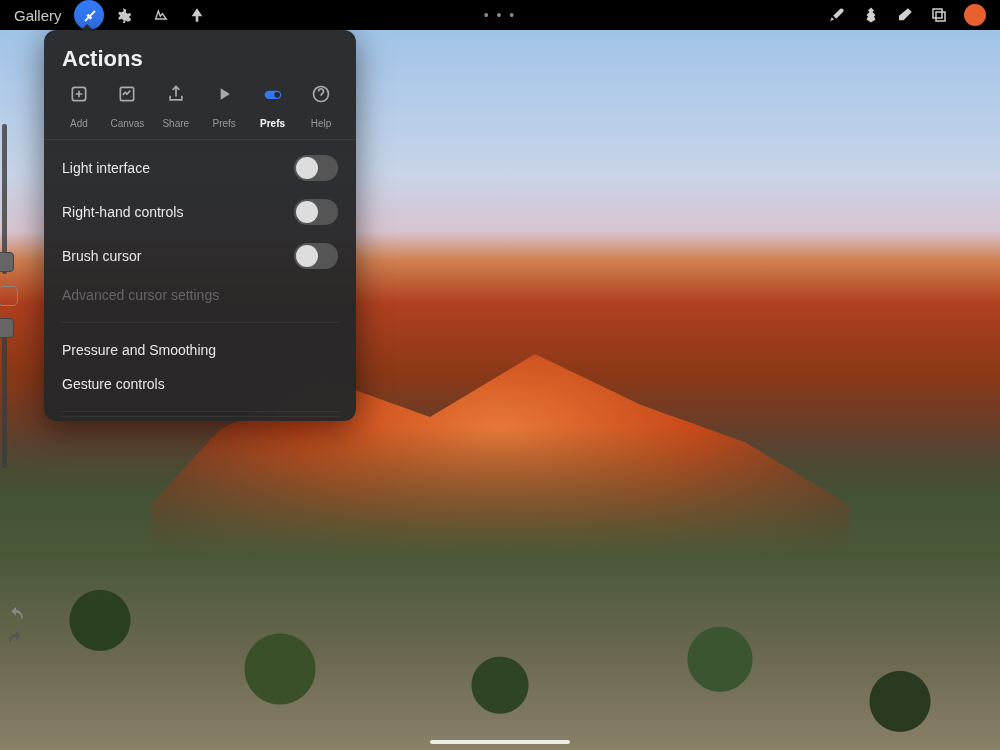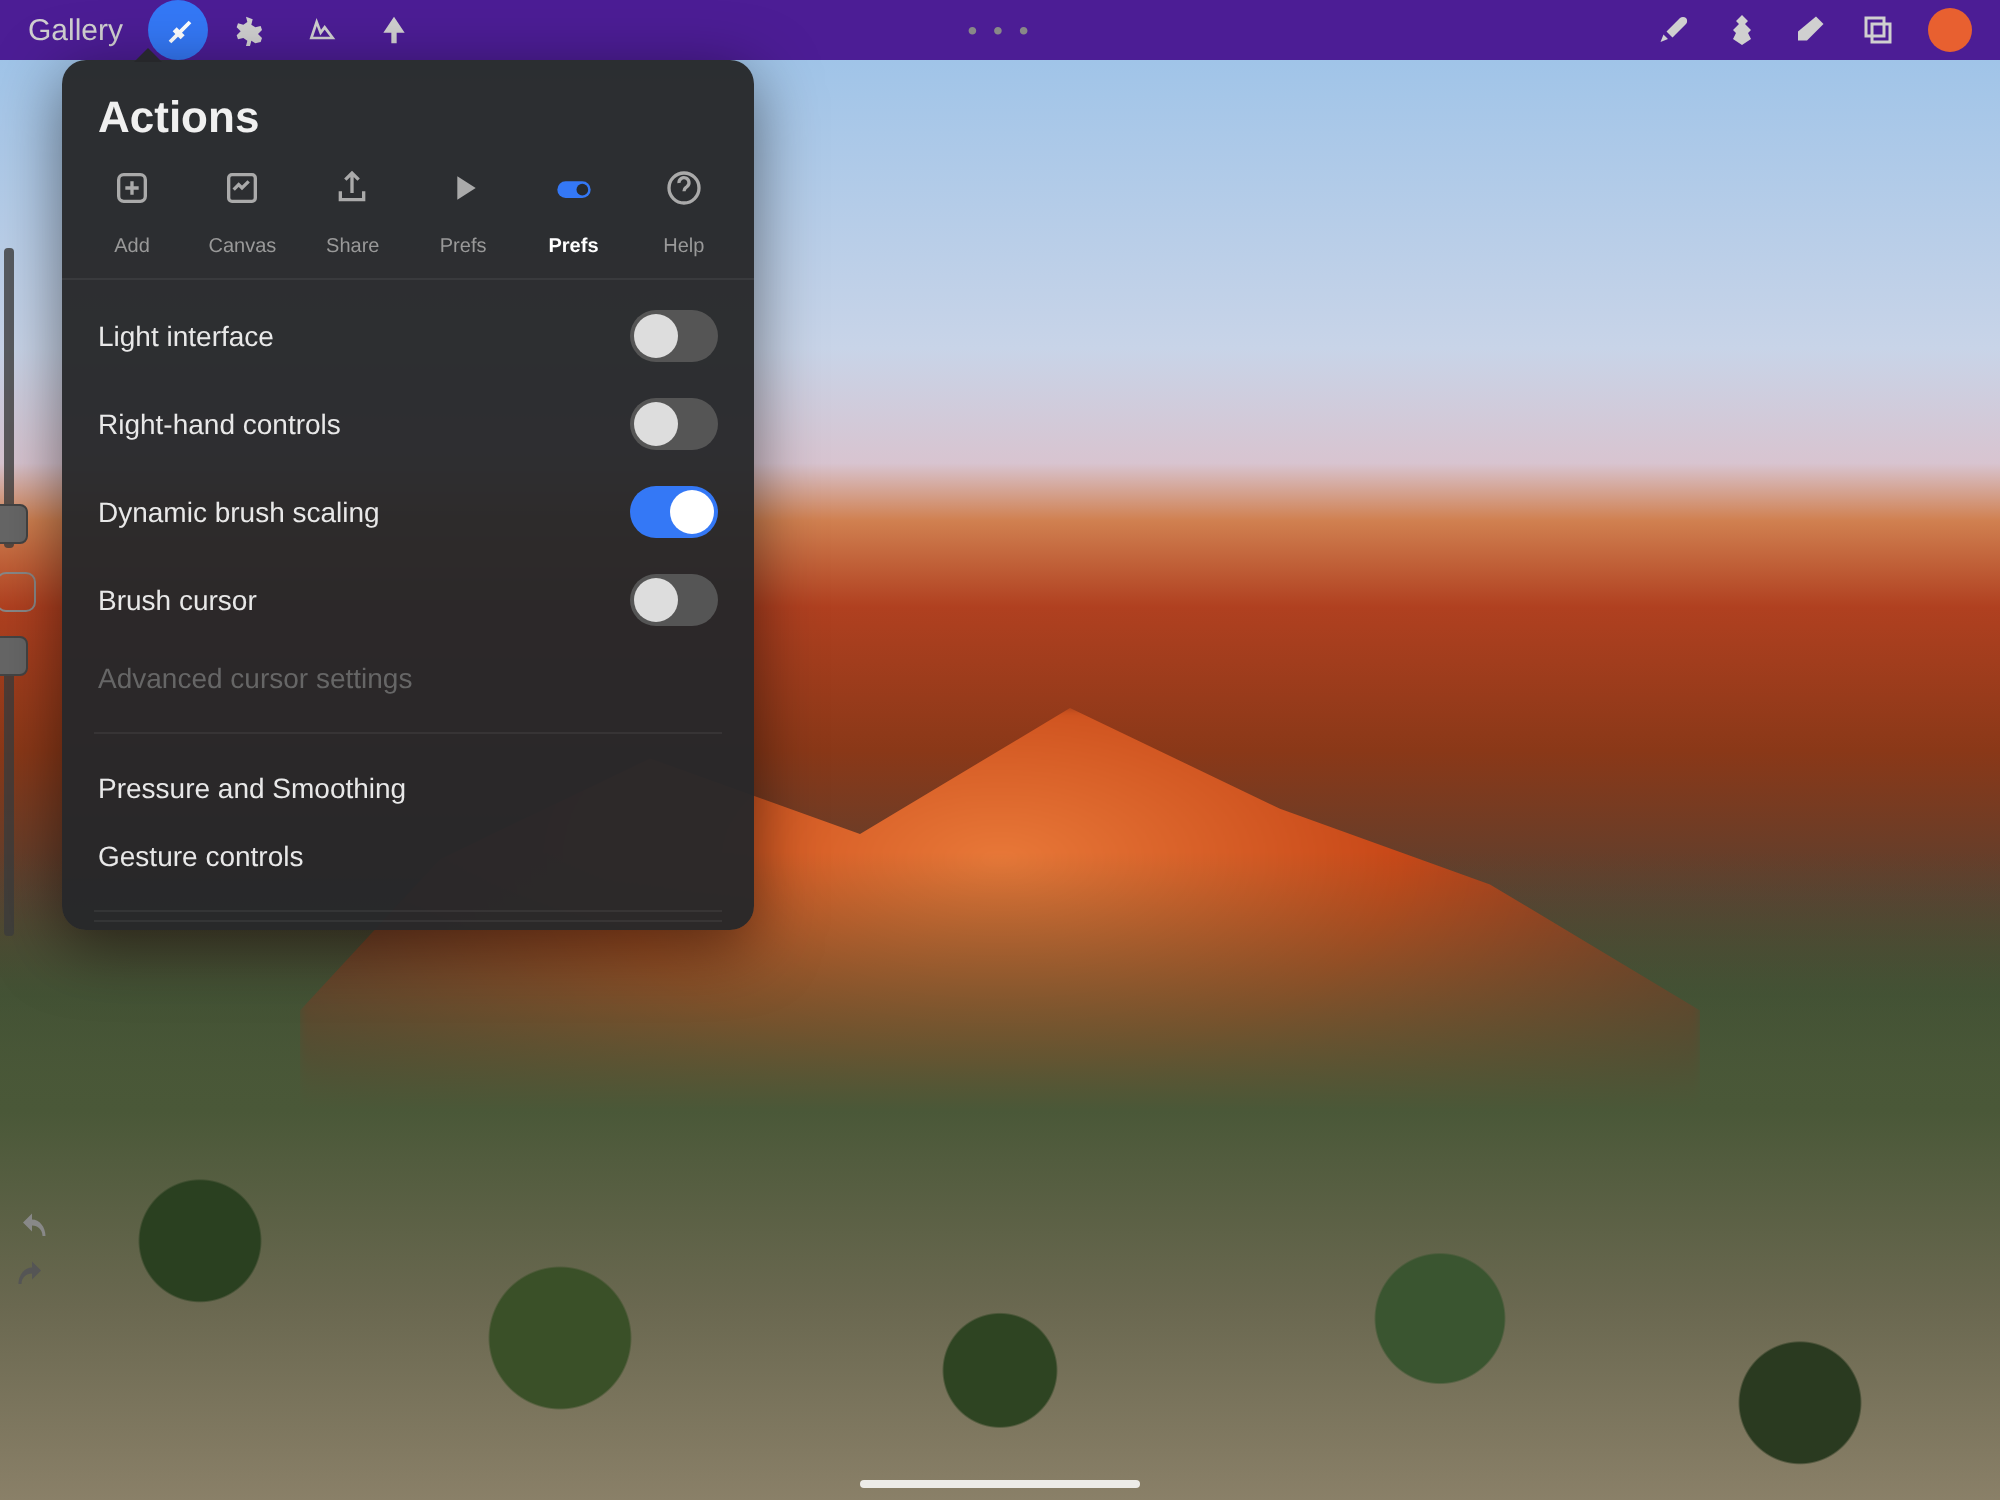--- a/index.html
+++ b/index.html
@@ -22,21 +22,21 @@
   background:
     radial-gradient(circle at 10% 60%,#2a4020 0,#2a4020 30px,transparent 31px),
     radial-gradient(circle at 28% 75%,#3a5028 0,#3a5028 35px,transparent 36px),
     radial-gradient(circle at 50% 80%,#2e4422 0,#2e4422 28px,transparent 29px),
     radial-gradient(circle at 72% 72%,#3a5530 0,#3a5530 32px,transparent 33px),
     radial-gradient(circle at 90% 85%,#2a3a20 0,#2a3a20 30px,transparent 31px),
     linear-gradient(180deg,transparent 0%,#4a5838 40%,#6a6850 70%,#8a8068 100%);
 }
 
 
-.topbar { position:absolute; top:0; left:0; width:100%; height:30px; background:#4c1d95; display:flex; align-items:center; z-index:10; }
+.topbar { position:absolute; top:0; left:0; width:100%; height:30px; background:#000000; display:flex; align-items:center; z-index:10; }
 .topbar-left { display:flex; align-items:center; gap:6px; padding-left:8px; }
 .gallery-btn { color:#d0d0d0; font-size:15px; padding:4px 6px; cursor:pointer; }
 .tb-icon { width:30px; height:30px; display:flex; align-items:center; justify-content:center; border-radius:15px; cursor:pointer; }
 .tb-icon.active { background:#3478f6; }
 .tb-icon svg { width:16px; height:16px; fill:#d0d0d0; }
 .tb-icon.active svg { fill:#fff; }
 .topbar-center { position:absolute; left:50%; transform:translateX(-50%); color:#888; font-size:14px; letter-spacing:2px; }
 .topbar-right { margin-left:auto; display:flex; align-items:center; gap:16px; padding-right:14px; }
 .topbar-right svg { width:18px; height:18px; fill:#d0d0d0; cursor:pointer; }
 .color-swatch { width:22px; height:22px; border-radius:50%; cursor:pointer; }
@@ -47,21 +47,21 @@
 
 .leftbar { position:absolute; left:0; top:120px; width:16px; z-index:5; }
 .slider-track { width:5px; height:150px; background:rgba(60,60,60,0.8); margin:4px 0 4px 2px; border-radius:2px; position:relative; cursor:pointer; }
 .slider-handle { position:absolute; width:20px; height:20px; background:#666; border:1px solid #444; border-radius:4px; left:-8px; }
 .sq-btn { width:20px; height:20px; border:1.5px solid #888; border-radius:5px; margin:12px 0 12px -2px; cursor:pointer; }
 .undo-redo { position:absolute; left:6px; top:600px; z-index:5; }
 .undo-redo svg { width:20px; height:18px; fill:#888; display:block; margin:6px 0; cursor:pointer; }
 
 
 .panel {
-  position:absolute; top:30px; left:31px; width:346px;
+  position:absolute; top:30px; left:44px; width:312px;
   background:rgba(38,40,42,0.96); border-radius:12px; z-index:15;
   box-shadow:0 8px 32px rgba(0,0,0,0.5);
   color:#e0e0e0;
 }
 .panel::before {
   content:""; position:absolute; top:-6px; left:36px;
   border-left:7px solid transparent; border-right:7px solid transparent;
   border-bottom:7px solid rgba(38,40,42,0.96);
 }
 .panel-title { font-size:22px; font-weight:600; padding:16px 18px 12px; color:#f0f0f0; }
@@ -205,24 +205,20 @@
   <div class="section">
     <div class="row">
       <span class="row-label">Light interface</span>
       <div class="toggle"></div>
     </div>
     <div class="row">
       <span class="row-label">Right-hand controls</span>
       <div class="toggle"></div>
     </div>
     <div class="row">
-      <span class="row-label">Dynamic brush scaling</span>
-      <div class="toggle on"></div>
-    </div>
-    <div class="row">
       <span class="row-label">Brush cursor</span>
       <div class="toggle"></div>
     </div>
     <div class="row disabled">
       <span class="row-label">Advanced cursor settings</span>
     </div>
   </div>
 
   <div class="divider"></div>
 

